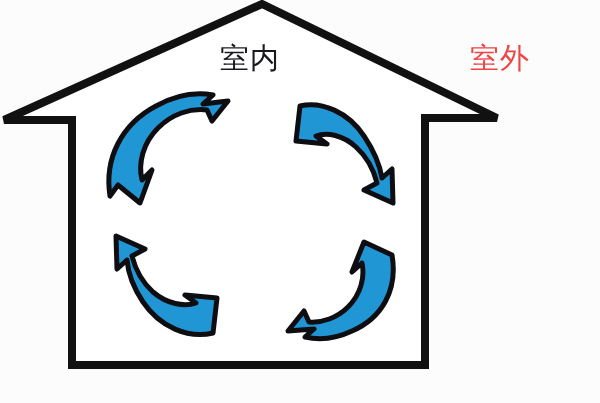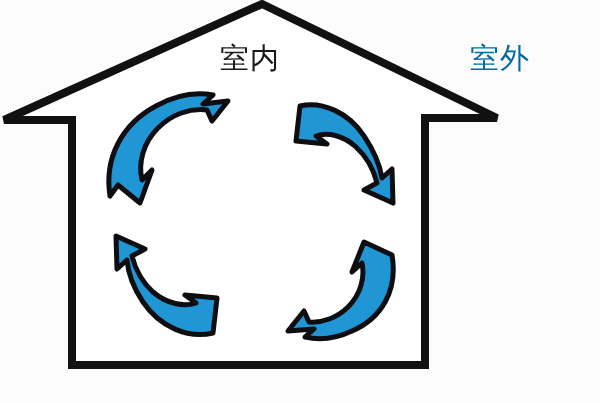--- a/index.html
+++ b/index.html
@@ -110,15 +110,15 @@
                C 167 304, 184 307, 196 303
                L 185 295
                L 217 298
                Z" fill="#2196d4" stroke="#0d0d12" stroke-width="5" stroke-linejoin="round" stroke-linecap="round"></path>
 
     </g>
   </svg>
 
   <div class="label-text" id="label-indoor" style="color: rgb(25, 24, 28);">室内</div>
 
-  <div class="label-text" id="label-outdoor" style="color: #0369a1;">室外</div>
+  <div class="label-text" id="label-outdoor" style="color: #ef4444;">室外</div>
 
 </div>
 
 </body></html>

